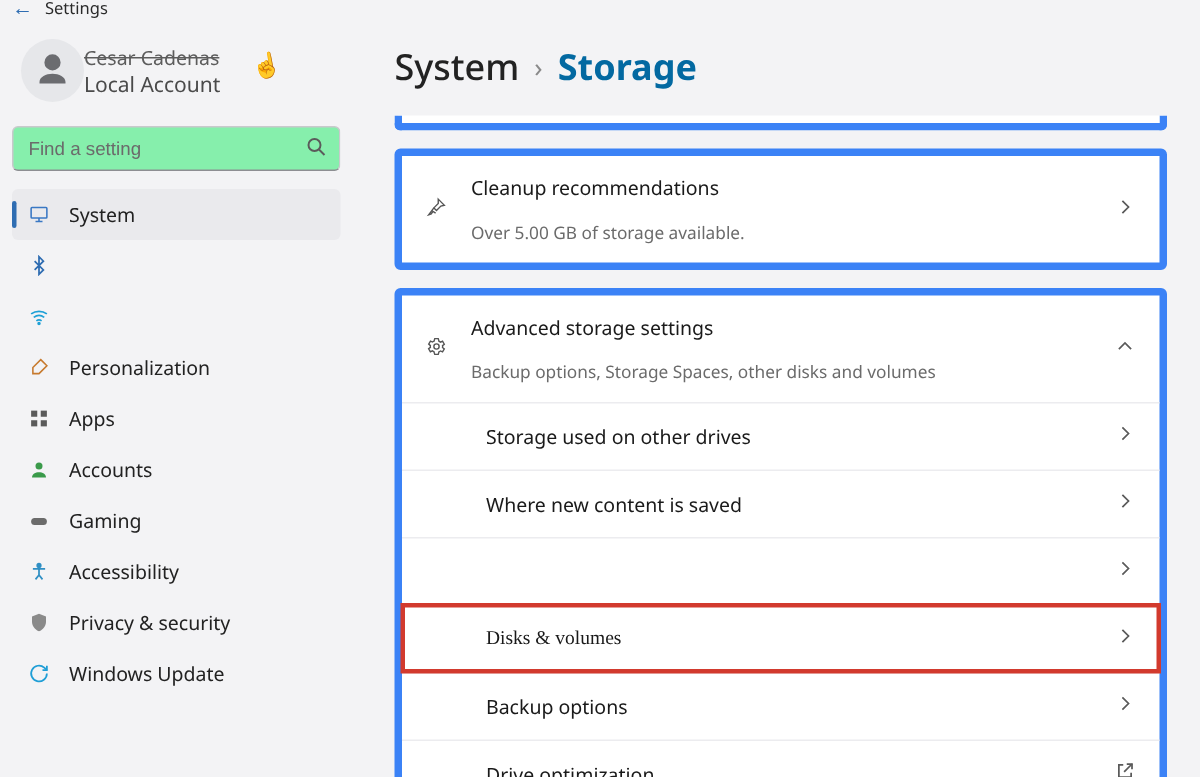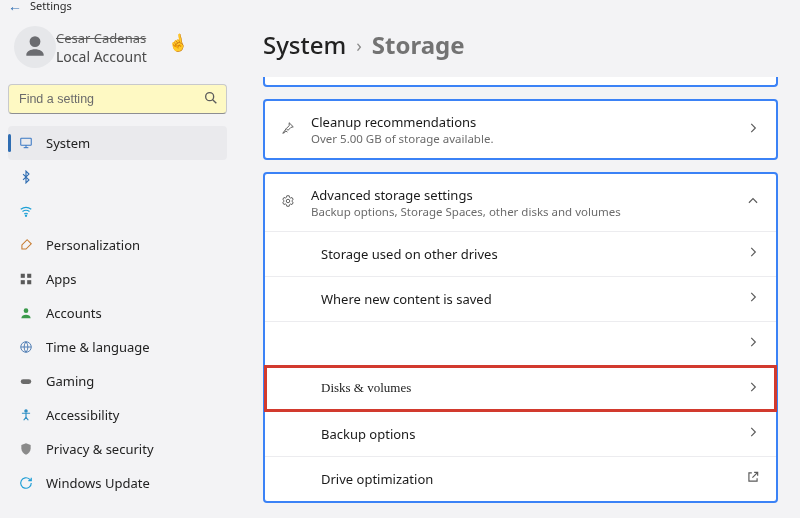--- a/index.html
+++ b/index.html
@@ -62,21 +62,21 @@
   }
   .search-wrap {
     position: relative;
     margin: 2px 0 12px 0;
   }
   .search {
     width: 100%;
     height: 30px;
     border: 1px solid #c8c9cc;
     border-bottom: 1.5px solid #8d8e92;
-    background: #fef9c3;
+    background: #86efac;
     border-radius: 4px;
     padding: 0 30px 0 10px;
     font-size: 12.5px;
     color:#555;
   }
   .search::placeholder { color:#6b6b6b; }
   .search-icon {
     position:absolute; right:8px; top:6px;
     width:16px; height:16px; color:#5b5b5b;
   }
@@ -107,40 +107,40 @@
     padding: 10px 22px 0 28px;
     overflow:hidden;
   }
   .breadcrumb {
     display:flex; align-items:center; gap:10px;
     font-size: 24px;
     margin: 8px 0 16px 0;
   }
   .breadcrumb .parent { font-weight:500; color:#222; }
   .breadcrumb .sep { color:#8a8a8a; font-size:18px; }
-  .breadcrumb .current { font-weight:700; color:#737373; }
+  .breadcrumb .current { font-weight:700; color:#0369a1; }
   .panel {
     background:#ffffff;
-    border:2px solid #3b82f6;
+    border:5px solid #3b82f6;
     border-radius:4px;
   }
   .sliver {
     height:10px;
     margin-bottom:12px;
     border-top:none;
     border-radius:0 0 4px 4px;
   }
   .row {
     display:flex;
     align-items:center;
     padding:12px 16px;
     gap:16px;
   }
   .row-title { font-size:13px; color:#1a1a1a; }
-  .row-sub { font-size:11.5px; color:#6b6b6b; margin-top:0; }
+  .row-sub { font-size:11.5px; color:#6b6b6b; margin-top:14px; }
   .row .chev { margin-left:auto; color:#5a5a5a; }
   .card { margin-bottom:12px; }
   .sub-row {
     display:flex; align-items:flex-start;
     padding:13px 16px 13px 56px;
     border-top:1px solid #ececef;
     font-size:13px;
     color:#1a1a1a;
   }
   .sub-row .chev { margin-left:auto; color:#5a5a5a; }
@@ -235,29 +235,20 @@
           <span class="ic">
             <svg viewBox="0 0 24 24" fill="#3a9a4a">
               <circle cx="12" cy="8" r="4"></circle>
               <path d="M4 21c0-4 4-6 8-6s8 2 8 6z"></path>
             </svg>
           </span>
           <span>Accounts</span>
         </li>
         <li>
           <span class="ic">
-            <svg viewBox="0 0 24 24" fill="none" stroke="#4a7ab2" stroke-width="1.6">
-              <circle cx="12" cy="12" r="9"></circle>
-              <path d="M3 12h18M12 3a14 14 0 0 1 0 18M12 3a14 14 0 0 0 0 18"></path>
-            </svg>
-          </span>
-          <span>Time &amp; language</span>
-        </li>
-        <li>
-          <span class="ic">
             <svg viewBox="0 0 24 24" fill="#6b6b6b">
               <rect x="3" y="9" width="18" height="8" rx="4"></rect>
             </svg>
           </span>
           <span>Gaming</span>
         </li>
         <li>
           <span class="ic">
             <svg viewBox="0 0 24 24" fill="none" stroke="#2f8fc4" stroke-width="2">
               <circle cx="12" cy="5" r="2" fill="#2f8fc4"></circle>

